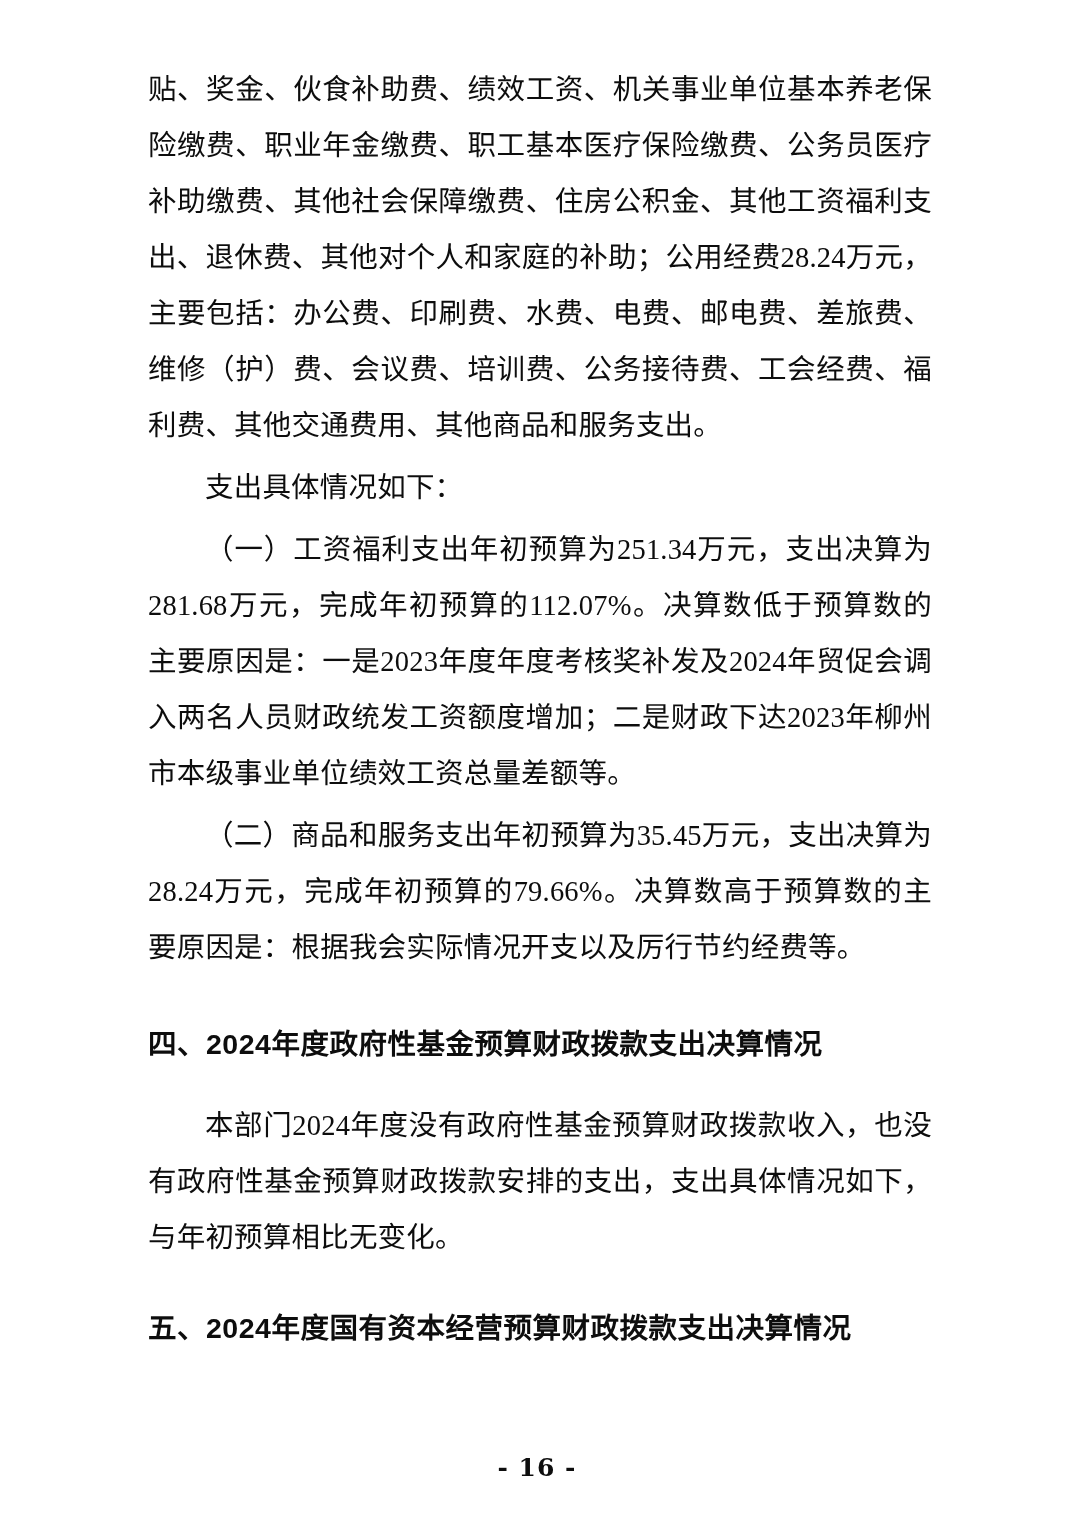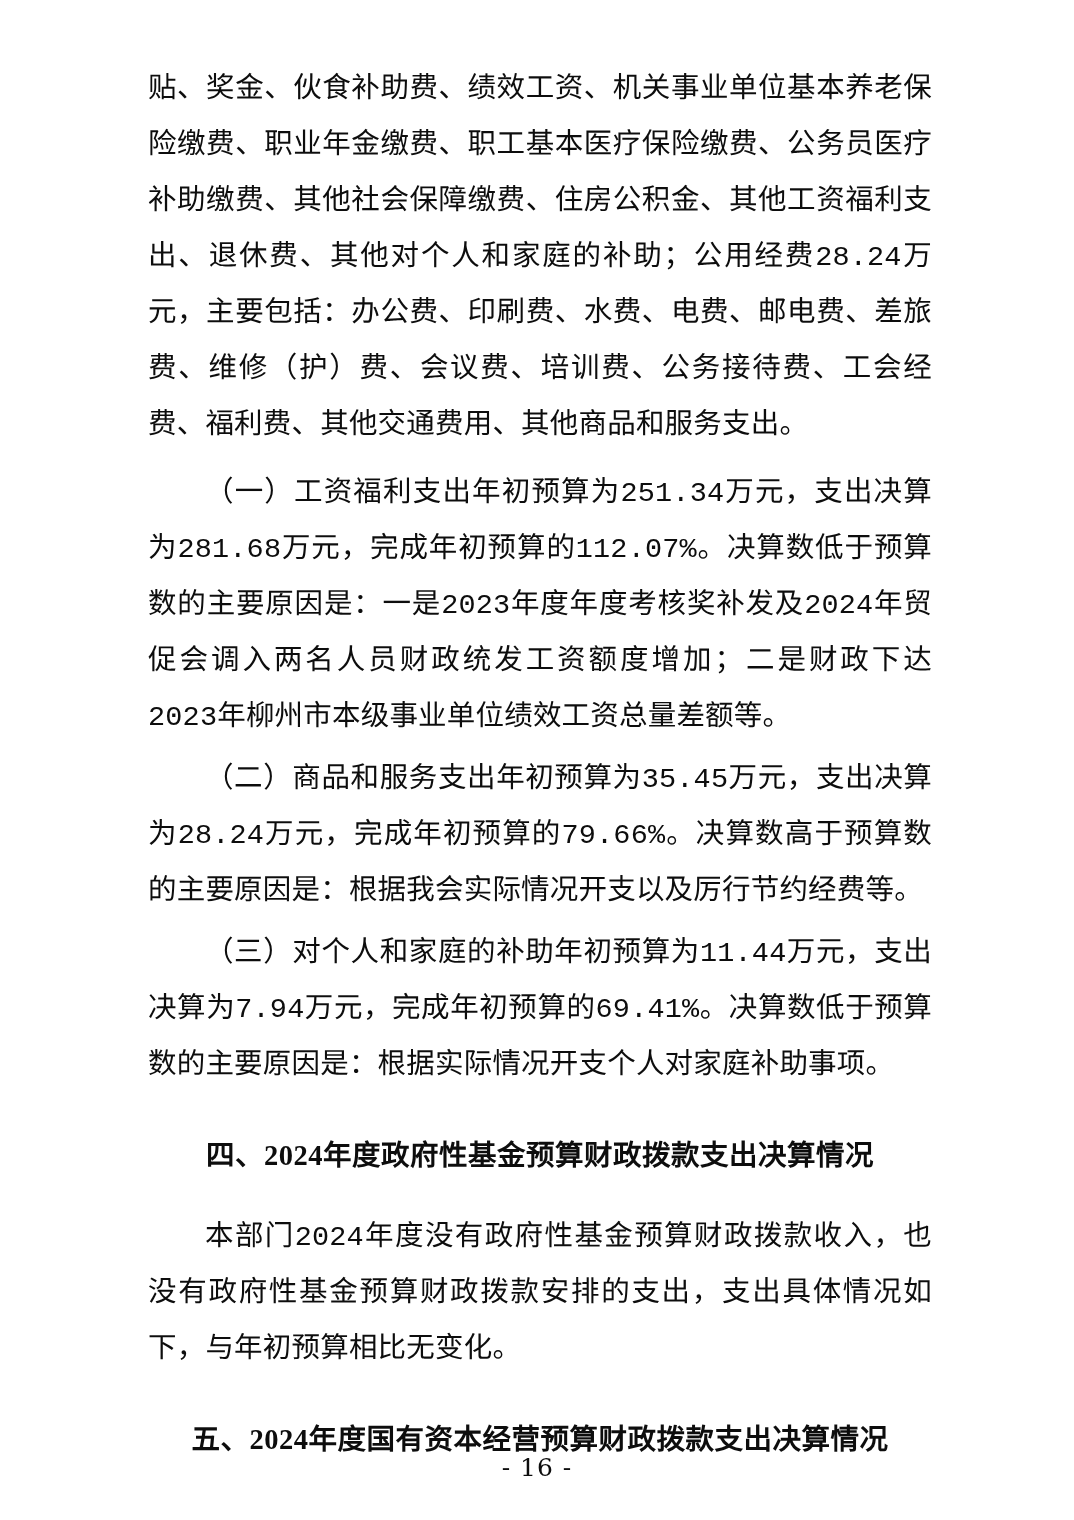--- a/index.html
+++ b/index.html
@@ -24,73 +24,74 @@
     width: 784px;
   }
   p.body-text {
     margin: 0;
     font-size: 28.5px;
     line-height: 56px;
     text-align: justify;
     text-justify: inter-ideograph;
     letter-spacing: 0.2px;
     color: #0d0d0d;
-    font-family: Liberation Mono, monospace;
+    font-family: Liberation Serif, serif;
   }
   p.indent {
     text-indent: 2em;
   }
   h2.section-head {
     margin: 0;
     font-size: 28.5px;
     line-height: 56px;
     font-weight: bold;
-    text-align: center;
+    text-align: left;
     letter-spacing: 0.5px;
     color: #0d0d0d;
-    font-family: Liberation Serif, serif;
+    font-family: Liberation Sans, sans-serif;
   }
   .gap-sm { height: 6px; }
   .gap-md { height: 26px; }
   .gap-lg { height: 34px; }
   .footer {
     position: absolute;
     left: 0;
     right: 0;
     bottom: 38px;
     text-align: center;
     font-size: 25px;
     color: #0d0d0d;
     font-family: "DejaVu Serif", "Liberation Serif", serif;
     letter-spacing: 1px;
+    font-weight: bold;
   }
 </style>
 </head>
 <body>
 
 <div class="page">
 
   <div class="content">
 
     <p class="body-text">贴、奖金、伙食补助费、绩效工资、机关事业单位基本养老保险缴费、职业年金缴费、职工基本医疗保险缴费、公务员医疗补助缴费、其他社会保障缴费、住房公积金、其他工资福利支出、退休费、其他对个人和家庭的补助；公用经费28.24万元，主要包括：办公费、印刷费、水费、电费、邮电费、差旅费、维修（护）费、会议费、培训费、公务接待费、工会经费、福利费、其他交通费用、其他商品和服务支出。</p>
 
     <div class="gap-sm"></div>
 
+    <p class="body-text indent">支出具体情况如下：</p>
 
     <div class="gap-sm"></div>
 
     <p class="body-text indent">（一）工资福利支出年初预算为251.34万元，支出决算为281.68万元，完成年初预算的112.07%。决算数低于预算数的主要原因是：一是2023年度年度考核奖补发及2024年贸促会调入两名人员财政统发工资额度增加；二是财政下达2023年柳州市本级事业单位绩效工资总量差额等。</p>
 
     <div class="gap-sm"></div>
 
     <p class="body-text indent">（二）商品和服务支出年初预算为35.45万元，支出决算为28.24万元，完成年初预算的79.66%。决算数高于预算数的主要原因是：根据我会实际情况开支以及厉行节约经费等。</p>
 
     <div class="gap-sm"></div>
 
-    <p class="body-text indent">（三）对个人和家庭的补助年初预算为11.44万元，支出决算为7.94万元，完成年初预算的69.41%。决算数低于预算数的主要原因是：根据实际情况开支个人对家庭补助事项。</p>
 
     <div class="gap-lg"></div>
 
     <h2 class="section-head">四、2024年度政府性基金预算财政拨款支出决算情况</h2>
 
     <div class="gap-md"></div>
 
     <p class="body-text indent">本部门2024年度没有政府性基金预算财政拨款收入，也没有政府性基金预算财政拨款安排的支出，支出具体情况如下，与年初预算相比无变化。</p>
 
     <div class="gap-lg"></div>

